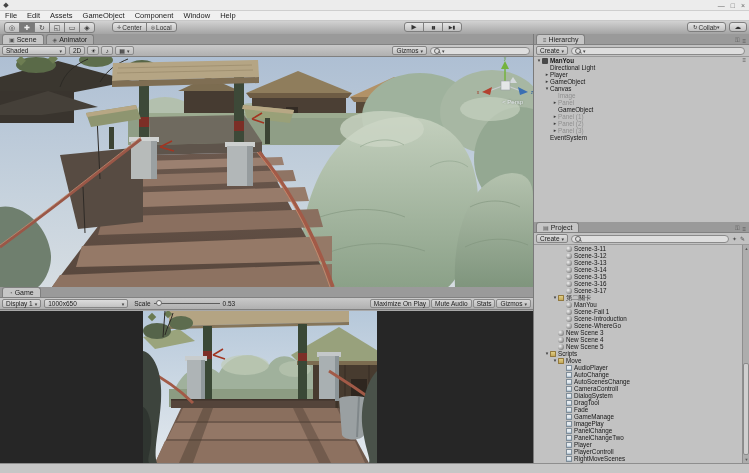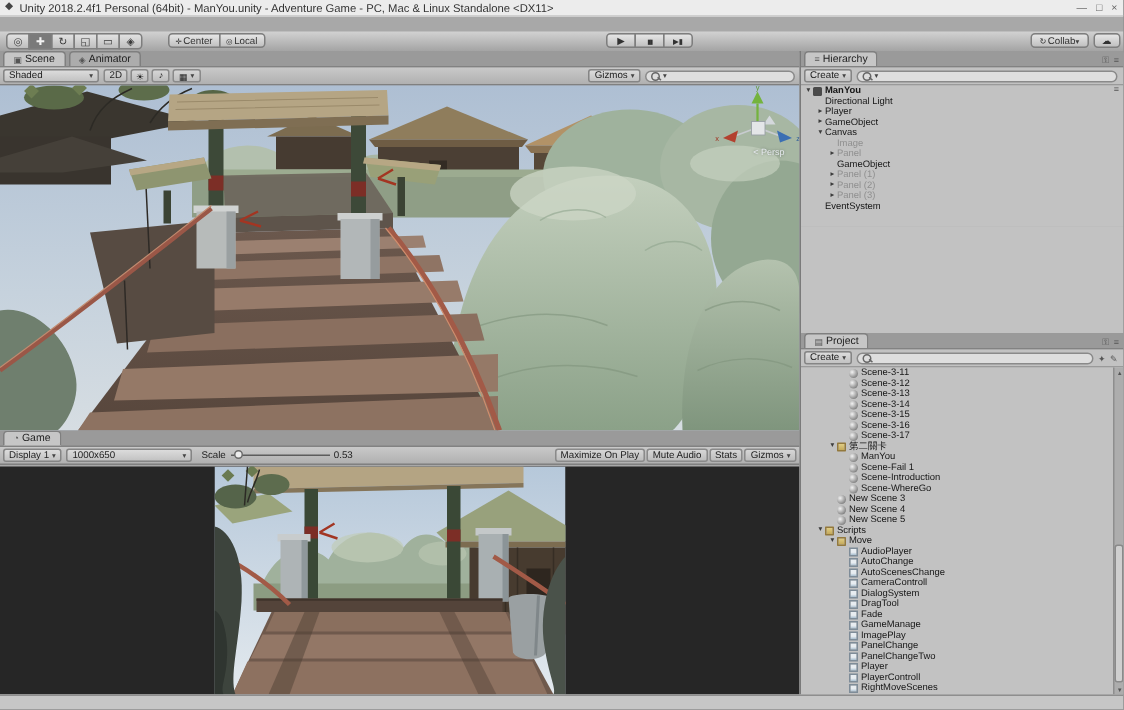--- a/index.html
+++ b/index.html
@@ -74,28 +74,36 @@
   .statusbar{position:absolute;left:0;top:463px;width:749px;height:10px;background:#c6c6c6;border-top:1px solid #8e8e8e;box-sizing:border-box;}
   .gizlabel{position:absolute;right:10px;top:42px;font-size:6px;color:#e6eaee;text-shadow:0 0 2px rgba(0,0,0,.4);}
 </style>
 </head>
 <body>
 
 <div id="app">
 
   <div class="titlebar">
     <span class="ulogo">◆</span>
-    <span>Unity 2018.2.4f1 Personal (64bit) - ManYou.unity - Adventure Game - PC, Mac &amp; Linux Standalone &lt;DX11&gt;</span>
     <span class="wincontrols">
       <span>—</span>
       <span>□</span>
       <span>×</span>
     </span>
   </div>
 
+  <div class="menubar">
+      <span class="mitem">File</span>
+      <span class="mitem">Edit</span>
+      <span class="mitem">Assets</span>
+      <span class="mitem">GameObject</span>
+      <span class="mitem">Component</span>
+      <span class="mitem">Window</span>
+      <span class="mitem">Help</span>
+    </div>
 
   <div class="toolbar">
     <div class="toolgroup">
         <div class="tool">◎</div>
         <div class="tool active">✚</div>
         <div class="tool">↻</div>
         <div class="tool">◱</div>
         <div class="tool">▭</div>
         <div class="tool">◈</div>
       </div>

